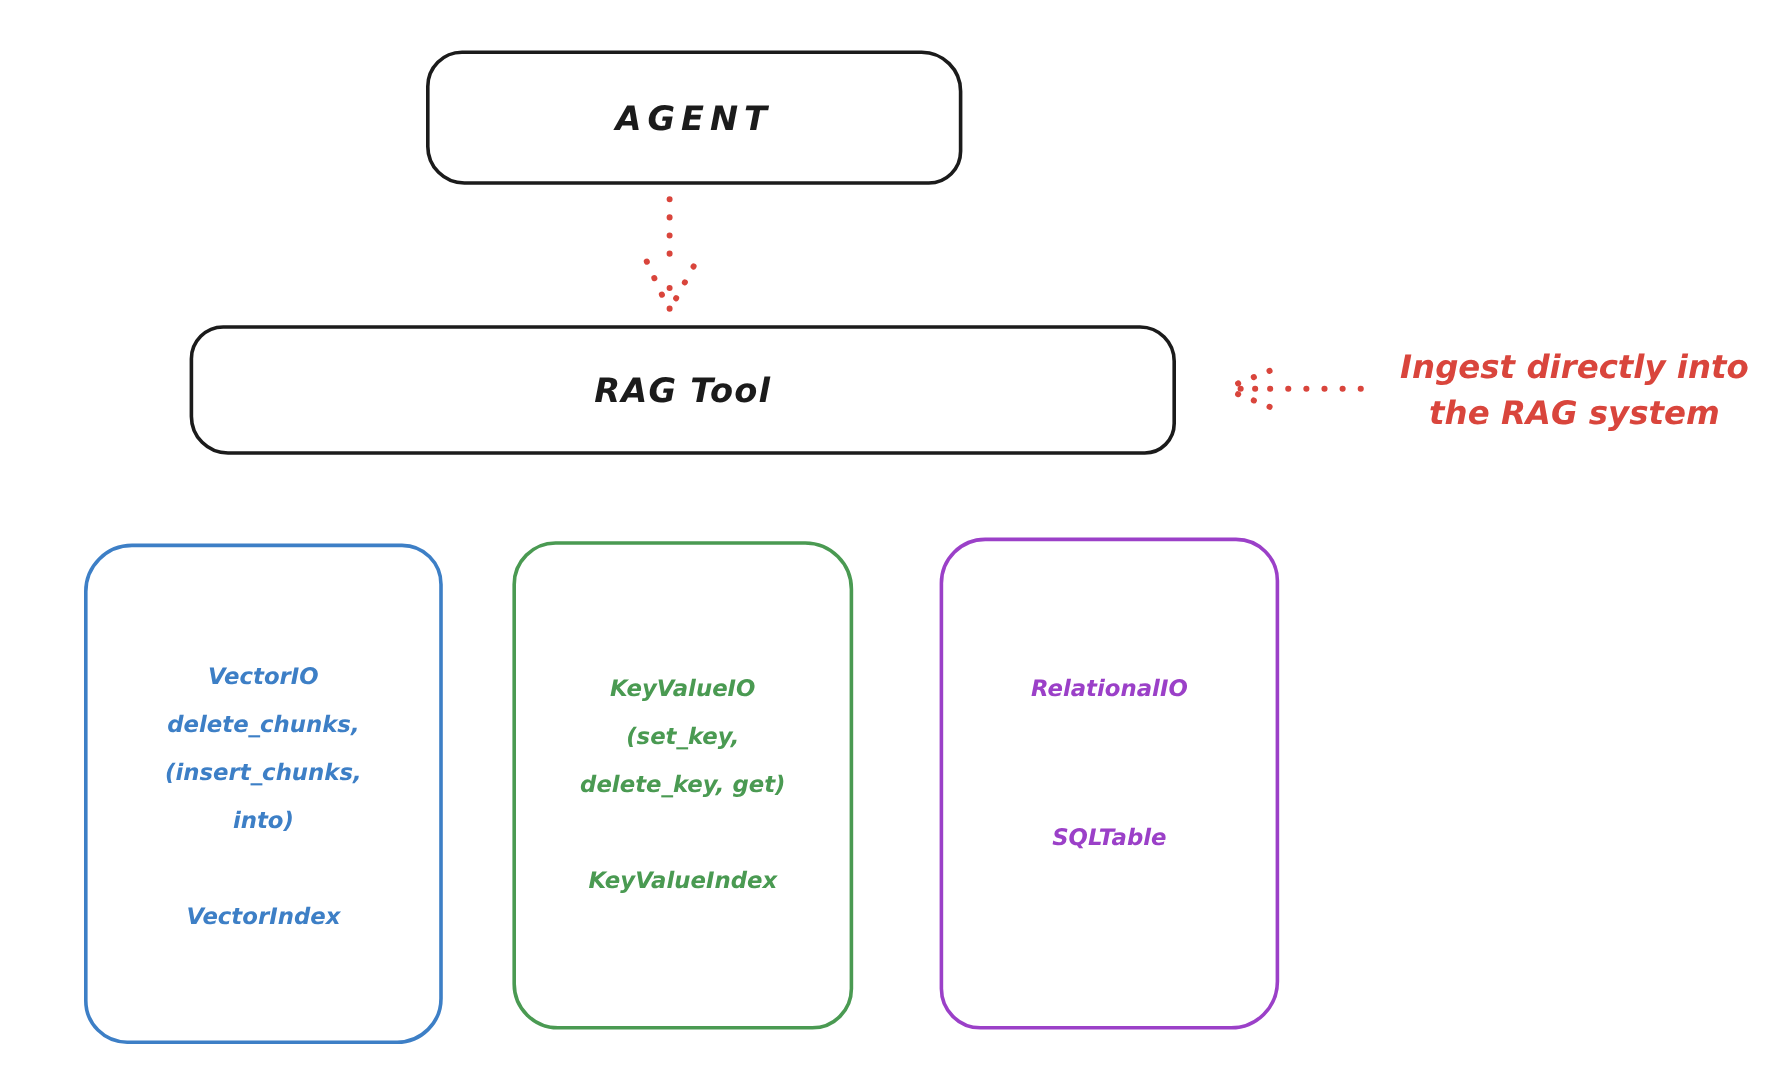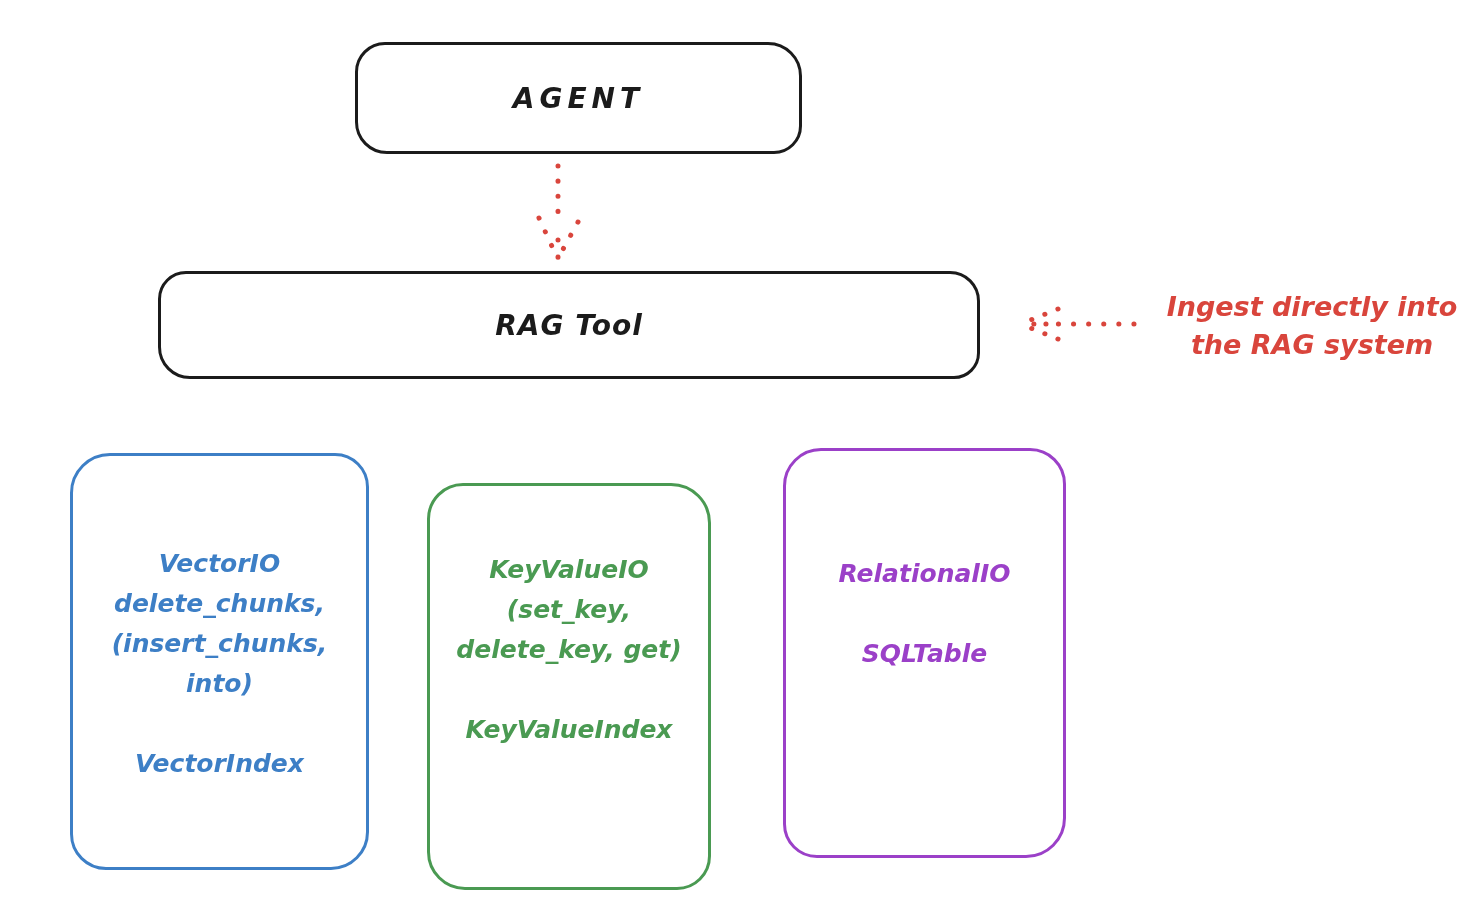--- a/index.html
+++ b/index.html
@@ -54,44 +54,44 @@
   }
   .store-box{
     position:absolute;
     background:var(--bg);
     display:flex;
     flex-direction:column;
     align-items:center;
     text-align:center;
     font-weight:600;
     font-style:italic;
-    font-size:25px;
+    font-size:19px;
     line-height:40px;
   }
   .store-vector{
     left:70px; top:453px; width:299px; height:417px;
     border:3.5px solid var(--blue);
     color:var(--blue);
     border-radius:40px 34px 38px 36px;
     padding-top:88px;
   }
   .store-keyvalue{
     left:427px; top:451px; width:284px; height:407px;
     border:3.5px solid var(--green);
     color:var(--green);
     border-radius:36px 40px 34px 38px;
-    padding-top:64px;
-    margin-top:32px;
+    padding-top:100px;
   }
   .store-relational{
     left:783px; top:448px; width:283px; height:410px;
     border:3.5px solid var(--purple);
     color:var(--purple);
     border-radius:38px 36px 40px 34px;
     padding-top:103px;
+    gap:44px;
   }
   .index-label{
     margin-top:40px;
   }
   .annotation{
     position:absolute;
     left:1138px; top:288px; width:348px;
     color:var(--red);
     font-weight:700;
     font-style:italic;

